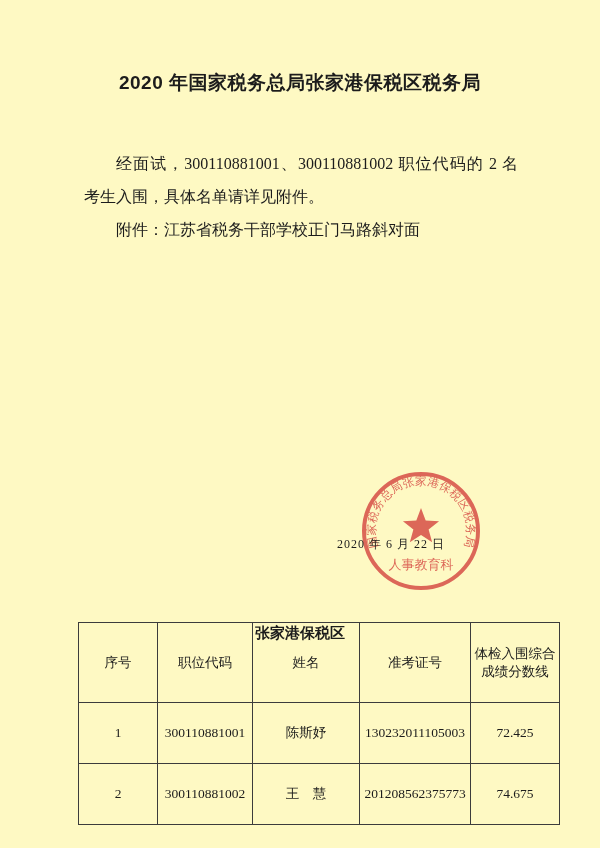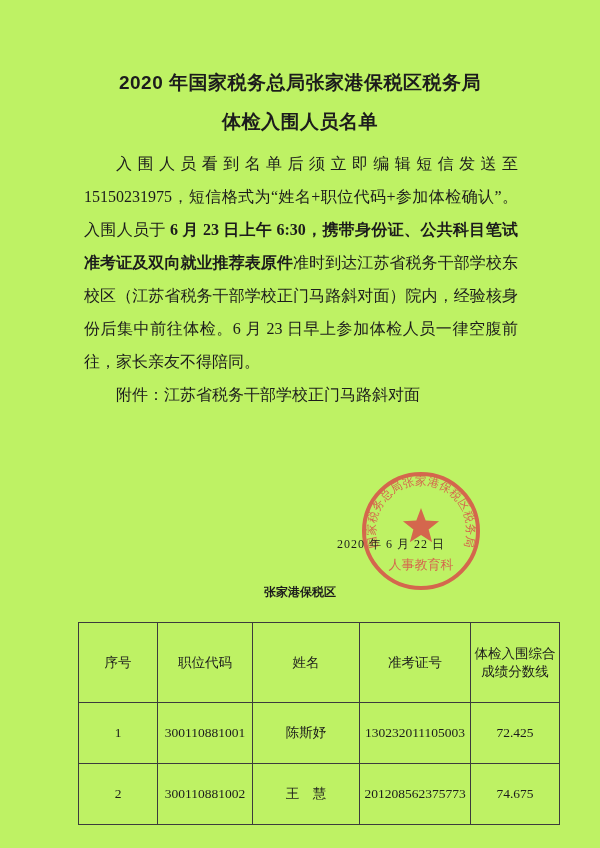--- a/index.html
+++ b/index.html
@@ -4,21 +4,21 @@
 <style>
   html, body {
     margin: 0;
     padding: 0;
     background: #ffffff;
   }
   .page {
     position: relative;
     width: 600px;
     height: 848px;
-    background: #bef264;
+    background: #fef9c3;
     overflow: hidden;
     font-family: "Liberation Serif", "DejaVu Serif", serif;
     color: #1c1c1c;
   }
   .doc-title {
     position: absolute;
     left: 0;
     width: 100%;
     text-align: center;
     font-family: "Liberation Sans", "DejaVu Sans", sans-serif;
@@ -63,27 +63,27 @@
     height: 150px;
     opacity: 0.88;
     z-index: 2;
   }
   .seal text {
     font-family: "Liberation Sans", "DejaVu Sans", sans-serif;
   }
 
   .table-title {
     position: absolute;
-    top: 584px;
+    top: 624px;
     left: 0;
     width: 100%;
     text-align: center;
     font-family: "Liberation Sans", "DejaVu Sans", sans-serif;
     font-weight: 700;
-    font-size: 12px;
+    font-size: 15px;
     margin: 0;
     z-index: 4;
   }
 
   .att-table {
     position: absolute;
     top: 622px;
     left: 78px;
     width: 460px;
     border-collapse: collapse;
@@ -108,24 +108,23 @@
   .col-exam  { width: 106px; }
   .col-score { width: 88px; }
   .att-table th.col-score { padding: 0 0; margin-top: 32px; }
 </style>
 </head>
 <body>
 
 <div class="page">
 
   <h1 class="doc-title line1">2020 年国家税务总局张家港保税区税务局</h1>
-  <h1 class="doc-title line2">体检入围人员名单</h1>
 
   <div class="doc-body">
-    <p><span>入围人员看到名单后须立即编辑短信发送至 15150231975，短信格式为“姓名+职位代码+参加体检确认”。入围人员于 </span><span class="seg-bold">6 月 23 日上午 6:30，携带身份证、公共科目笔试准考证及双向就业推荐表原件</span><span>准时到达江苏省税务干部学校东校区（江苏省税务干部学校正门马路斜对面）院内，经验核身份后集中前往体检。6 月 23 日早上参加体检人员一律空腹前往，家长亲友不得陪同。</span></p>
+    <p>经面试，300110881001、300110881002 职位代码的 2 名考生入围，具体名单请详见附件。</p>
     <p>附件：江苏省税务干部学校正门马路斜对面</p>
   </div>
 
   <svg class="seal" viewBox="-75 -75 150 150" xmlns="http://www.w3.org/2000/svg" style="color: rgb(216, 84, 74);">
     <circle cx="0" cy="-4" r="57" fill="none" stroke="currentColor" stroke-width="4"></circle>
     <polygon fill="currentColor" points="0,-27 4.7,-14.47 18.07,-13.87 7.61,-5.53 11.17,7.37 0,0 -11.17,7.37 -7.61,-5.53 -18.07,-13.87 -4.7,-14.47"></polygon>
     <path id="seal-arc-path" d="M -43 12 A 46 46 0 1 1 43 12" fill="none" stroke="none"></path>
     <text font-size="11.5" letter-spacing="0.3" fill="currentColor">
       <textPath href="#seal-arc-path" startOffset="50%" text-anchor="middle">国家税务总局张家港保税区税务局</textPath>
     </text>

